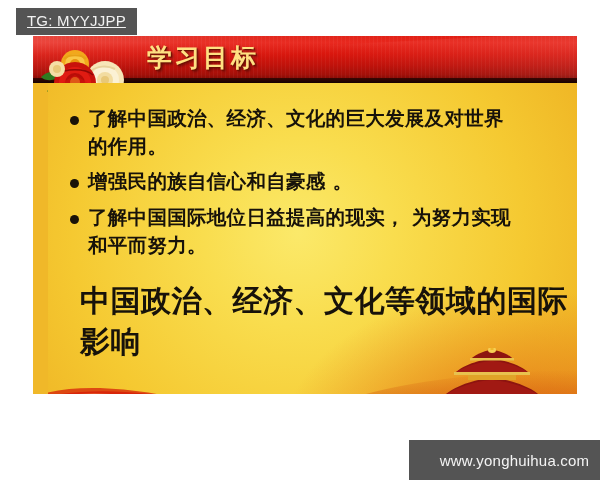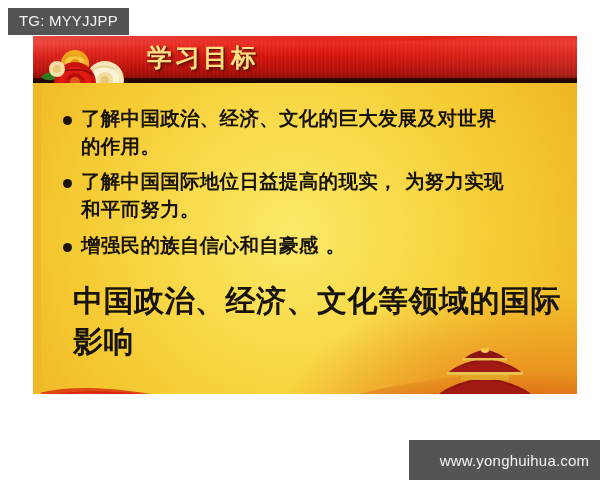--- a/index.html
+++ b/index.html
@@ -90,21 +90,21 @@
     left: 2px;
     top: 11px;
     width: 108px;
     height: 64px;
     pointer-events: none;
   }
 
   
   .slide-body {
     position: absolute;
-    left: 8px; top: 47px;
+    left: 15px; top: 47px;
     width: 100%;
     height: 357px;
     background:
       radial-gradient(ellipse 80% 120% at 46% 42%, #fbe96a 0%, #f9dd4e 22%, #f5c931 52%, #eeb223 78%, #e8a11c 100%);
     overflow: hidden;
     padding-left: 40px;
   }
 
   
   .hill-glow {
@@ -193,30 +193,31 @@
     font-weight: bold;
     color: #17120a;
     margin-top: 22px;
     margin-left: 10px;
     letter-spacing: 0.5px;
   }
 
   
   .tg-badge {
     position: absolute;
-    left: 8px;
+    left: 16px;
     top: 8px;
     padding: 4px 11px 5px 11px;
     background: rgba(69,69,69,0.92);
     color: #f2f2f2;
     font-family: "Liberation Sans", sans-serif;
     font-size: 15px;
     line-height: 18px;
     letter-spacing: 0.2px;
     white-space: nowrap;
+    text-decoration: underline;
   }
 
   .url-badge {
     position: absolute;
     left: 409px;
     top: 440px;
     width: 211px;
     height: 40px;
     background: rgba(69,69,69,0.92);
     color: #f4f4f4;
@@ -365,27 +366,27 @@
       <div class="content">
 
         <ul class="bullet-list">
           <li class="bullet-item">
             <span class="bullet-dot"></span>
             <span class="bullet-text">了解中国政治、经济、文化的巨大发展及对世界
 的作用。</span>
           </li>
           <li class="bullet-item">
             <span class="bullet-dot"></span>
+            <span class="bullet-text">增强民的族自信心和自豪感 。</span>
+          </li>
+          <li class="bullet-item">
+            <span class="bullet-dot"></span>
             <span class="bullet-text">了解中国国际地位日益提高的现实， 为努力实现
 和平而努力。</span>
           </li>
-          <li class="bullet-item">
-            <span class="bullet-dot"></span>
-            <span class="bullet-text">增强民的族自信心和自豪感 。</span>
-          </li>
         </ul>
 
 
         <div class="focus-body">中国政治、经济、文化等领域的国际影响</div>
       </div>
 
     </div>
   </div>
 
   <div class="tg-badge">TG: MYYJJPP</div>

